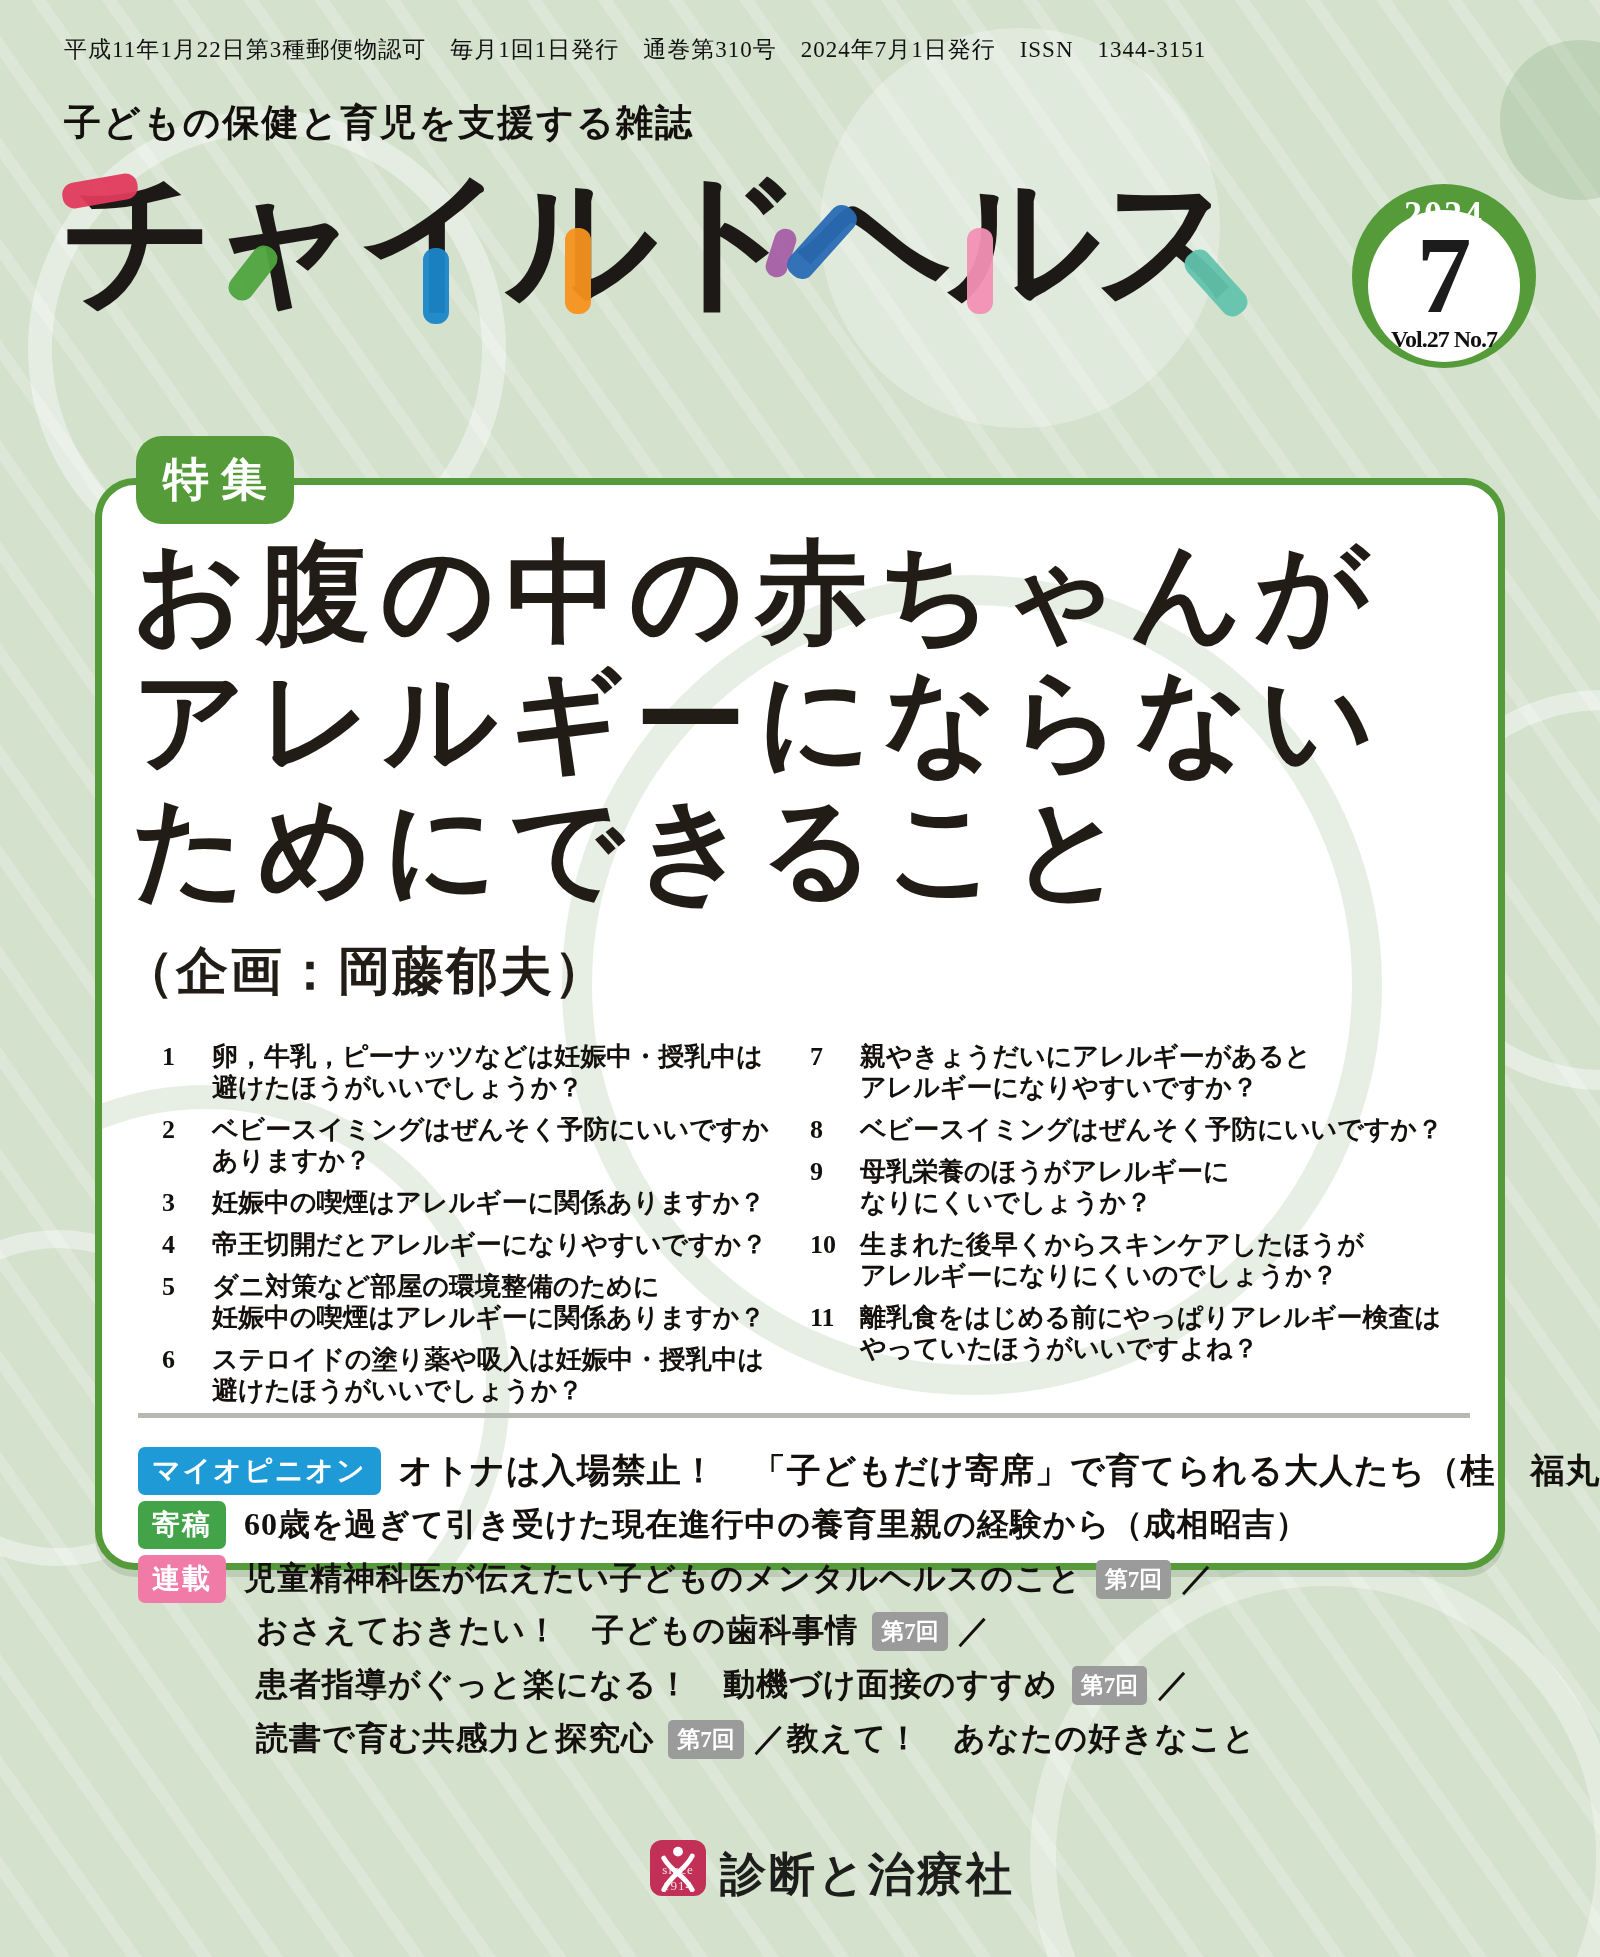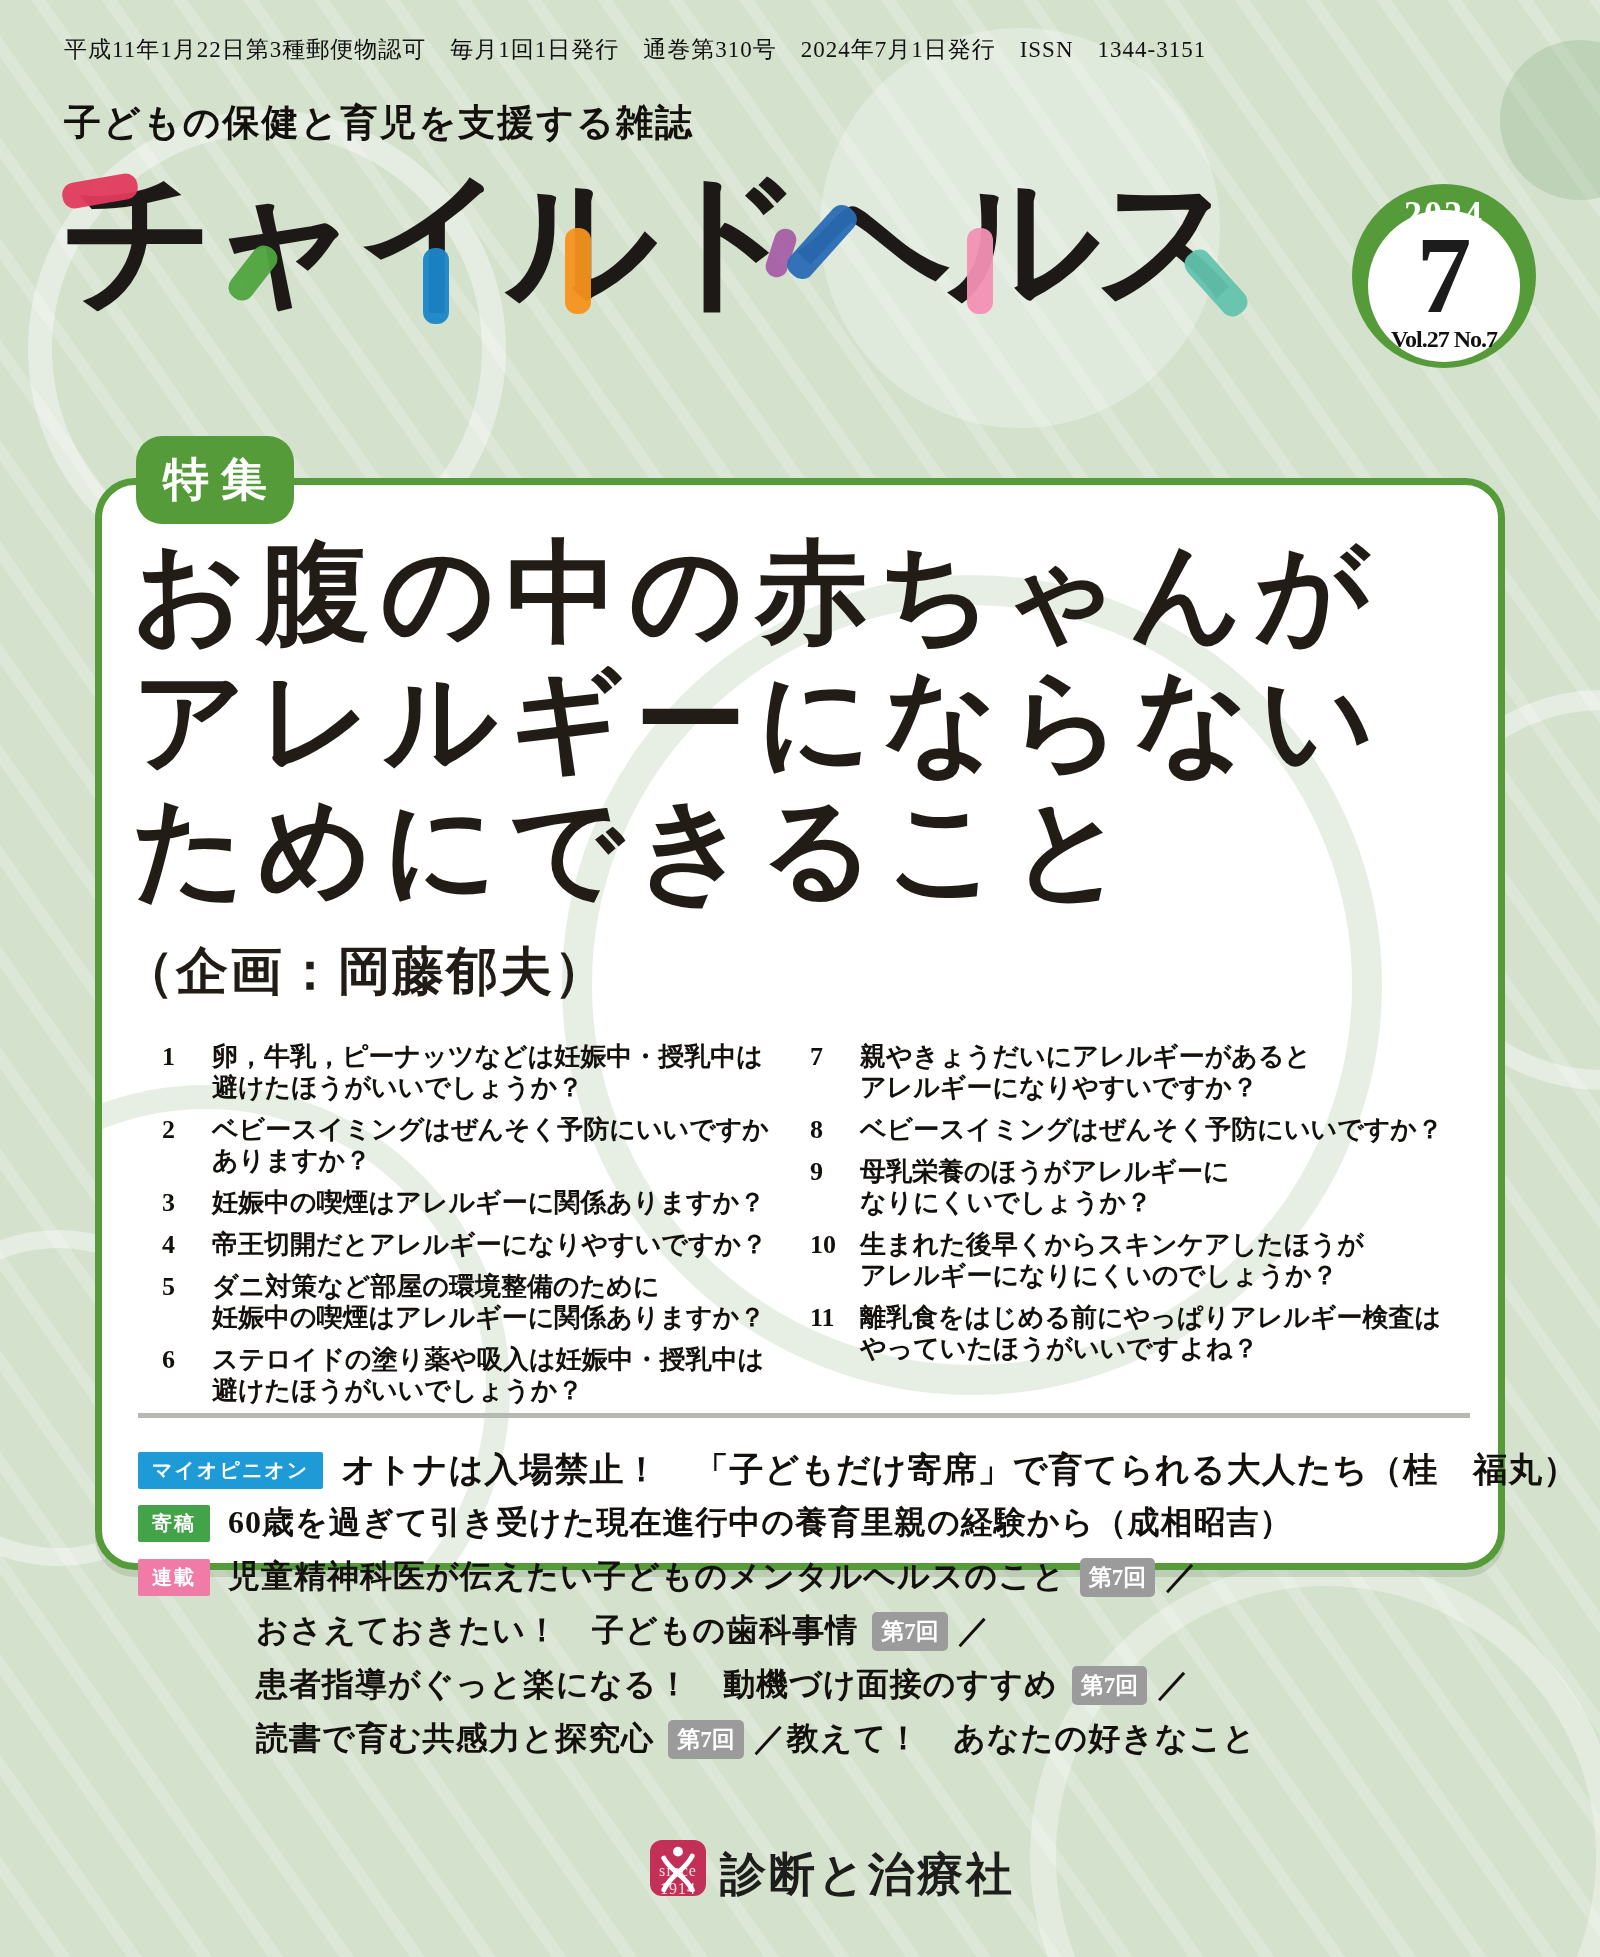--- a/index.html
+++ b/index.html
@@ -74,32 +74,32 @@
   .q-left{left:60px;width:640px;}
   .q-right{left:708px;width:680px;}
   .q{display:flex;margin-bottom:11px;}
   .qn{flex:none;width:50px;}
   .ql{display:block;white-space:nowrap;}
 
   .divider{position:absolute;left:36px;top:928px;width:1332px;height:5px;background:#b6b9b1;}
 
   .topic-row{position:absolute;left:36px;display:flex;align-items:center;white-space:nowrap;}
   .tr1{top:962px;} .tr2{top:1016px;} .tr3{top:1070px;} .tr4{top:1124px;} .tr5{top:1178px;} .tr6{top:1232px;}
-  .badge{flex:none;color:#fff;font-weight:700;font-size:20px;border-radius:2px;padding:5px 14px;letter-spacing:2px;}
+  .badge{flex:none;color:#fff;font-weight:700;font-size:28px;border-radius:7px;padding:5px 14px;letter-spacing:2px;}
   .topic-text{font-weight:900;color:#14100d;margin-left:18px;font-size:32px;letter-spacing:1px;}
   .tr1 .topic-text{font-size:34px;}
   .indent{margin-left:118px;}
   .ep-badge{flex:none;color:#fff;font-weight:700;font-size:23px;border-radius:5px;padding:4px 9px;margin-left:14px;}
   .after{font-weight:900;font-size:32px;margin-left:10px;color:#14100d;letter-spacing:1px;}
 
   
   .publisher{position:absolute;left:650px;top:1840px;z-index:2;display:flex;align-items:flex-start;}
   .pub-logo{position:relative;width:56px;height:56px;border-radius:12px;flex:none;}
   .pub-logo svg{position:absolute;left:6px;top:4px;}
-  .since{position:absolute;left:0;top:22px;width:100%;text-align:center;color:rgba(255,255,255,.85);font-size:16px;letter-spacing:1px;}
+  .since{position:absolute;left:0;top:22px;width:100%;text-align:center;color:rgba(255,255,255,.85);font-size:13px;letter-spacing:1px;}
   .pub-name{font-size:46px;font-weight:700;color:#1d1d1b;margin-left:14px;margin-top:4px;letter-spacing:3px;}
 </style>
 </head>
 <body>
 
 <div class="page">
 
   <div class="deco ring r1"></div>
   <div class="deco d2"></div>
   <div class="deco ring r3"></div>

